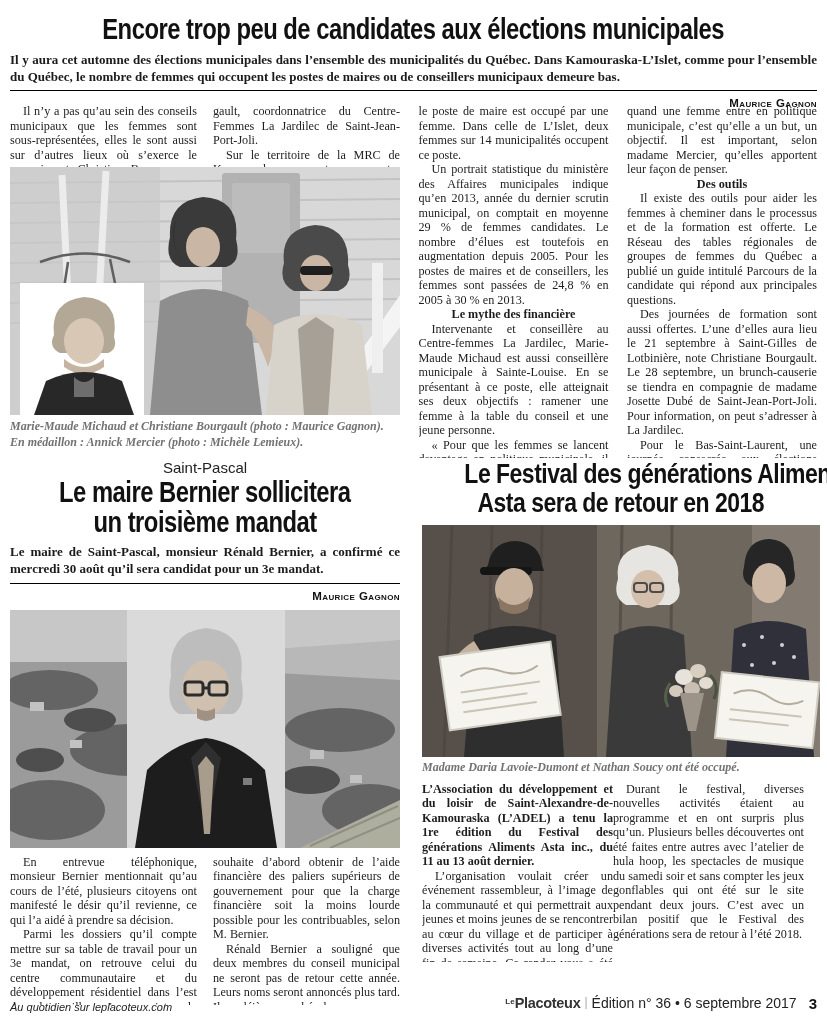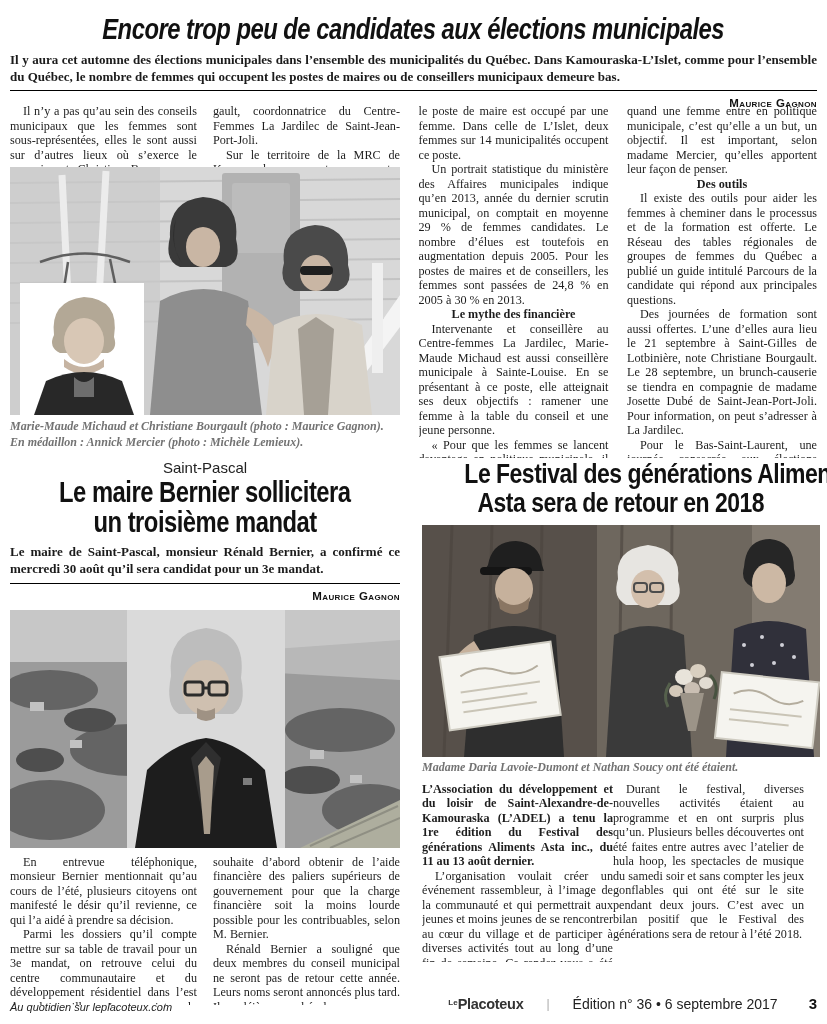--- a/index.html
+++ b/index.html
@@ -19,21 +19,21 @@
   
   .bodycol{font-size:12.2px;line-height:1.19;text-align:justify;hyphens:auto;color:#1d1d1d;}
   .bodycol p{margin:0;}
   .ind{text-indent:13px;}
   .subhead{text-align:center;font-weight:700;margin:6px 0 3px;text-indent:0;}
   .boldp{font-weight:700;}
   
   .cap{font-weight:700;font-style:italic;font-size:12px;line-height:1.3;color:#737373;}
   
   .a1head{position:absolute;left:10px;top:14px;width:807px;}
-  .a1head .bigHead{font-size:29px;font-style:italic;}
+  .a1head .bigHead{font-size:29px;}
   .a1head .lede{margin-top:7px;}
   .a1cols{position:absolute;left:10px;top:104px;width:807px;height:354px;
           display:flex;justify-content:space-between;}
   .leftpair{width:390px;}
   .pairtext{display:flex;gap:16px;height:63px;overflow:hidden;}
   .pairtext .bodycol{width:187px;}
   .photoBox{display:block;background:#cfcfcf;}
   .cap1{margin-top:4px;}
   .col3,.col4{width:190px;height:354px;overflow:hidden;}
   
@@ -47,21 +47,21 @@
   
   .a3{position:absolute;left:422px;top:459px;width:398px;}
   .a3 .bigHead{font-size:28px;}
   .a3 .photoBox{margin-top:8px;}
   .cap3{margin-top:3px;}
   .cols3{margin-top:6px;display:flex;height:180px;overflow:hidden;}
   .cols3 .bodycol{width:191px;}
   
   .footL{position:absolute;left:10px;top:1001px;font-family:"Liberation Sans",sans-serif;
          font-style:italic;font-size:11px;color:#222;}
-  .footR{position:absolute;right:10px;top:995px;display:flex;align-items:center;gap:23px;
+  .footR{position:absolute;right:10px;top:995px;display:flex;align-items:flex-start;gap:4px;
          font-family:"Liberation Sans",sans-serif;color:#222;}
   .brand{font-weight:800;font-size:14.5px;letter-spacing:-0.3px;color:#333;}
   .brandLe{font-size:8px;font-weight:700;vertical-align:4px;letter-spacing:0;}
   .pipe{color:#aaa;font-size:12px;}
   .edition{font-size:14px;}
   .pagenum{font-weight:800;font-size:15px;margin-left:8px;color:#111;}
 </style>
 </head>
 <body>
 
@@ -299,21 +299,21 @@
       </g>
 
       <g transform="rotate(6 344 186)">
         <rect x="296" y="152" width="98" height="66" fill="#f5f4ef" stroke="#cfccc2" stroke-width="2"></rect>
         <path d="M310,172 Q328,162 346,172 T380,172" stroke="#b4ad9e" stroke-width="2" fill="none"></path>
         <line x1="308" y1="188" x2="380" y2="188" stroke="#c9c4b6" stroke-width="2"></line>
         <line x1="308" y1="198" x2="368" y2="198" stroke="#c9c4b6" stroke-width="2"></line>
       </g>
     </svg>
 
-    <div class="cap cap3">Madame Daria Lavoie-Dumont et Nathan Soucy ont été étaient.</div>
+    <div class="cap cap3">Madame Daria Lavoie-Dumont et Nathan Soucy ont été occupé.</div>
 
     <div class="cols3">
       <div class="bodycol">
         <p class="boldp">L’Association du développement et du loisir de Saint-Alexandre-de-Kamouraska (L’ADEL) a tenu la 1re édition du Festival des générations Aliments Asta inc., du 11 au 13 août dernier.</p>
         <p class="ind">L’organisation voulait créer un événement rassembleur, à l’image de la communauté et qui permettrait aux jeunes et moins jeunes de se rencontrer au cœur du village et de participer à diverses activités tout au long d’une fin de semaine. Ce rendez-vous a été une grande réussite entre autres avec le souper méchoui, le samedi soir, qui a rassemblé la jeunesse</p>
       </div>
       <div class="bodycol">
         <p class="ind">Durant le festival, diverses nouvelles activités étaient au programme et en ont surpris plus qu’un. Plusieurs belles découvertes ont été faites entre autres avec l’atelier de hula hoop, les spectacles de musique du samedi soir et sans compter les jeux gonflables qui ont été sur le site pendant deux jours. C’est avec un bilan positif que le Festival des générations sera de retour à l’été 2018.</p>
       </div>
     </div>

